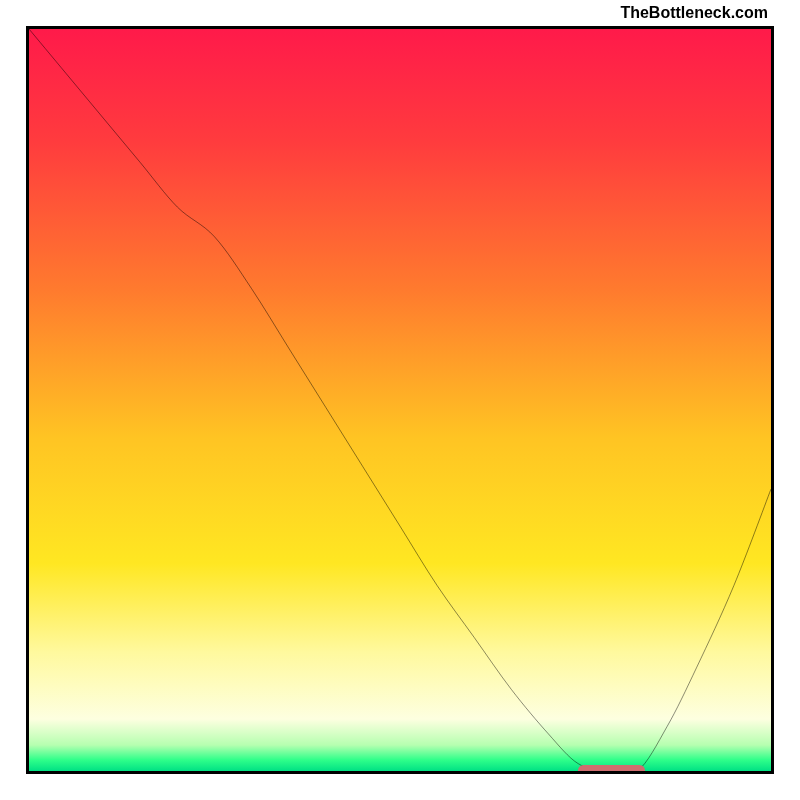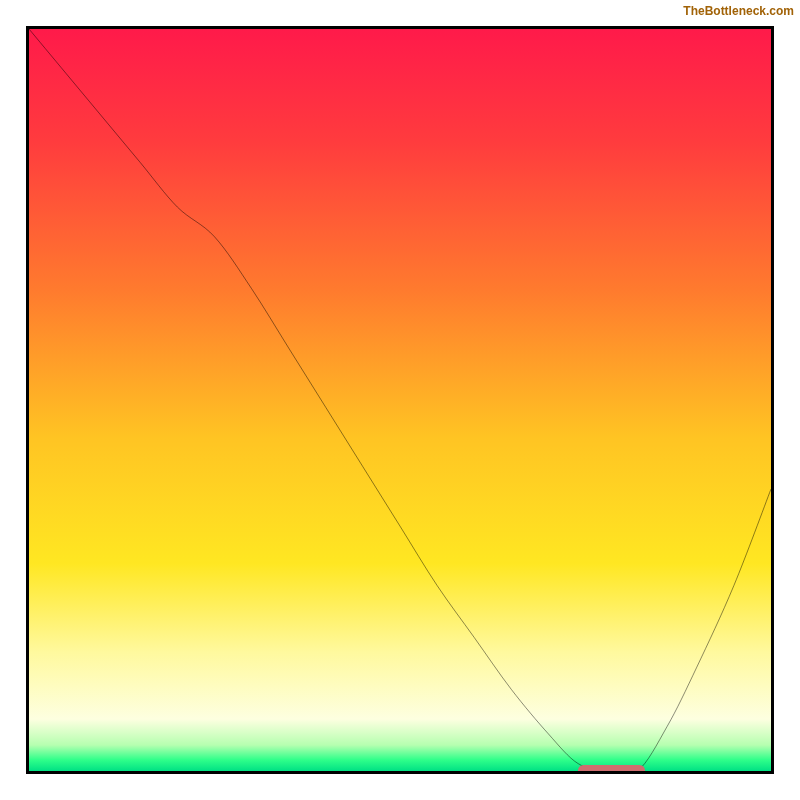--- a/index.html
+++ b/index.html
@@ -7,24 +7,24 @@
     padding: 0;
     width: 800px;
     height: 800px;
     background: #ffffff;
     position: relative;
     font-family: Arial, Helvetica, sans-serif;
   }
   .watermark {
     position: absolute;
     top: 4px;
-    right: 6px;
-    font-size: 12px;
+    right: 32px;
+    font-size: 16px;
     font-weight: bold;
-    color: #a16207;
+    color: #000000;
     z-index: 10;
   }
   .plot-frame {
     position: absolute;
     left: 26px;
     top: 26px;
     width: 748px;
     height: 748px;
     box-sizing: border-box;
     border: 3px solid #000;

